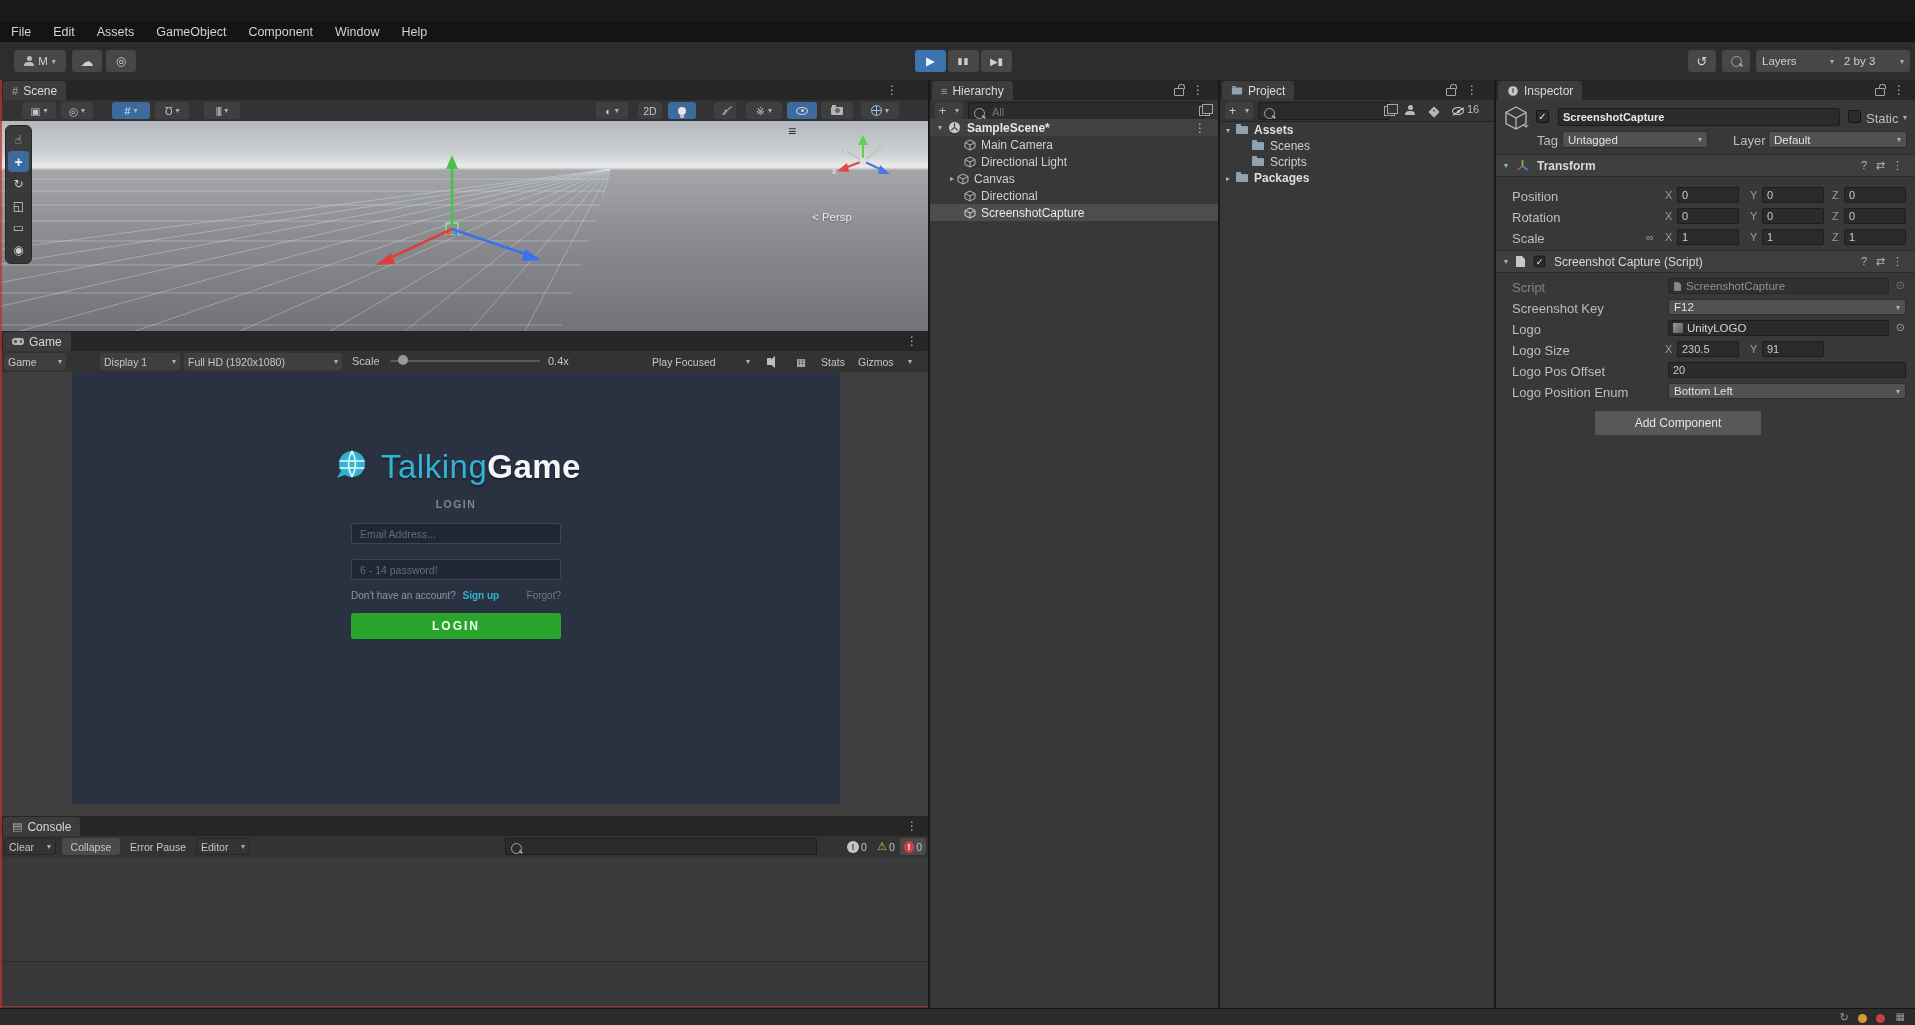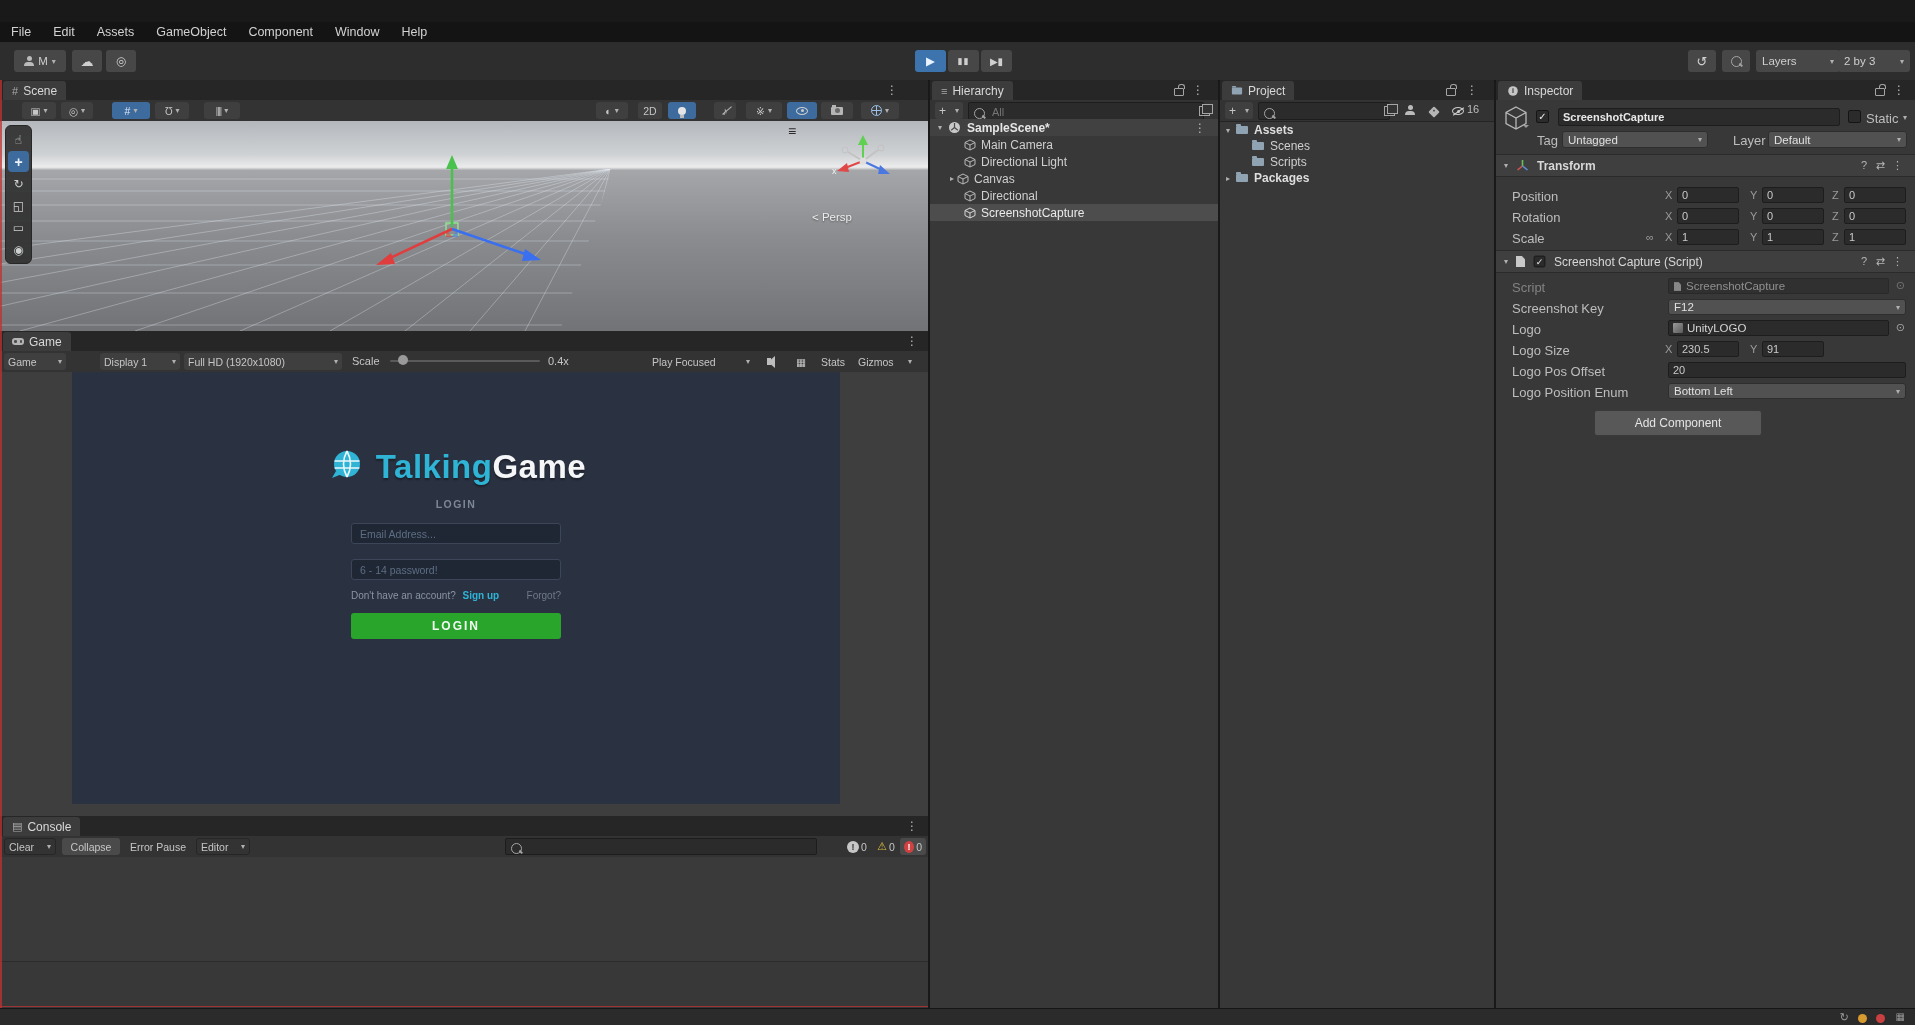--- a/index.html
+++ b/index.html
@@ -330,21 +330,21 @@
     <div class="abs" style="left:0;top:41px;width:928px;height:444px;background:#3e3e3e"></div>
 
     <div id="game-viewport">
 
       <div class="abs" style="left:0;top:72px;width:768px;height:46px;display:flex;align-items:center;justify-content:center;gap:10px">
         <svg width="40" height="40" viewBox="0 0 40 40">
           <circle cx="21" cy="17" r="13" fill="#2fb4d6"></circle>
           <path d="M10 24 L6 31 L16 27 Z" fill="#2fb4d6"></path>
           <path d="M21 4 Q14 17 21 30 M21 4 Q28 17 21 30 M8.5 14 L33.5 14 M8.6 21 L33.4 21" stroke="#eaf7fb" stroke-width="1.6" fill="none"></path>
         </svg>
-        <span style="font-size:33px;font-weight:700;color:#2fb4d6;letter-spacing:.5px;text-shadow:0 2px 2px rgba(0,0,0,.35)">Talking</span>
+        <span style="font-size:33px;font-weight:400;color:#2fb4d6;letter-spacing:.5px;text-shadow:0 2px 2px rgba(0,0,0,.35)">Talking</span>
         <span style="font-size:33px;font-weight:800;color:#f4f6f8;letter-spacing:.5px;margin-left:-10px;text-shadow:0 2px 2px rgba(0,0,0,.35)">Game</span>
       </div>
       <div class="abs" style="left:0;top:126px;width:768px;text-align:center;font-size:10.5px;letter-spacing:1.5px;color:#7d8795;font-weight:bold">LOGIN</div>
       <input class="login-input" style="top: 151px;" placeholder="Email Address...">
       <input class="login-input" style="top: 187px;" placeholder="6 - 14 password!">
       <div class="abs" style="left:279px;top:218px;width:210px;height:14px;font-size:10px">
         <span style="color:#8b95a5">Don't have an account?</span>
         <span style="color:#2fb4d6;font-weight:bold;margin-left:4px">Sign up</span>
         <span style="position:absolute;right:0;color:#6e798a">Forgot?</span>
       </div>

